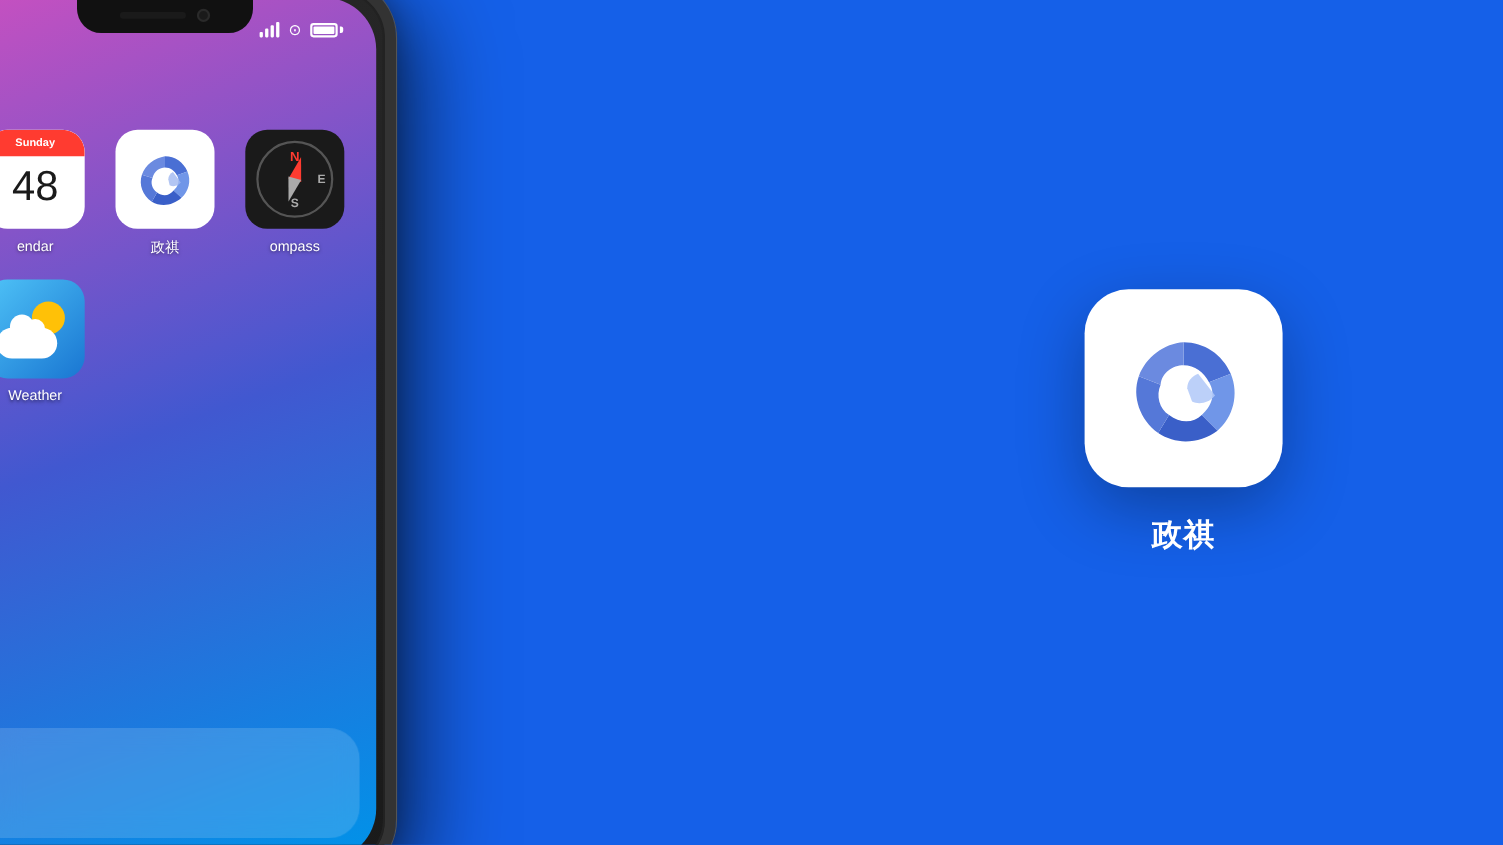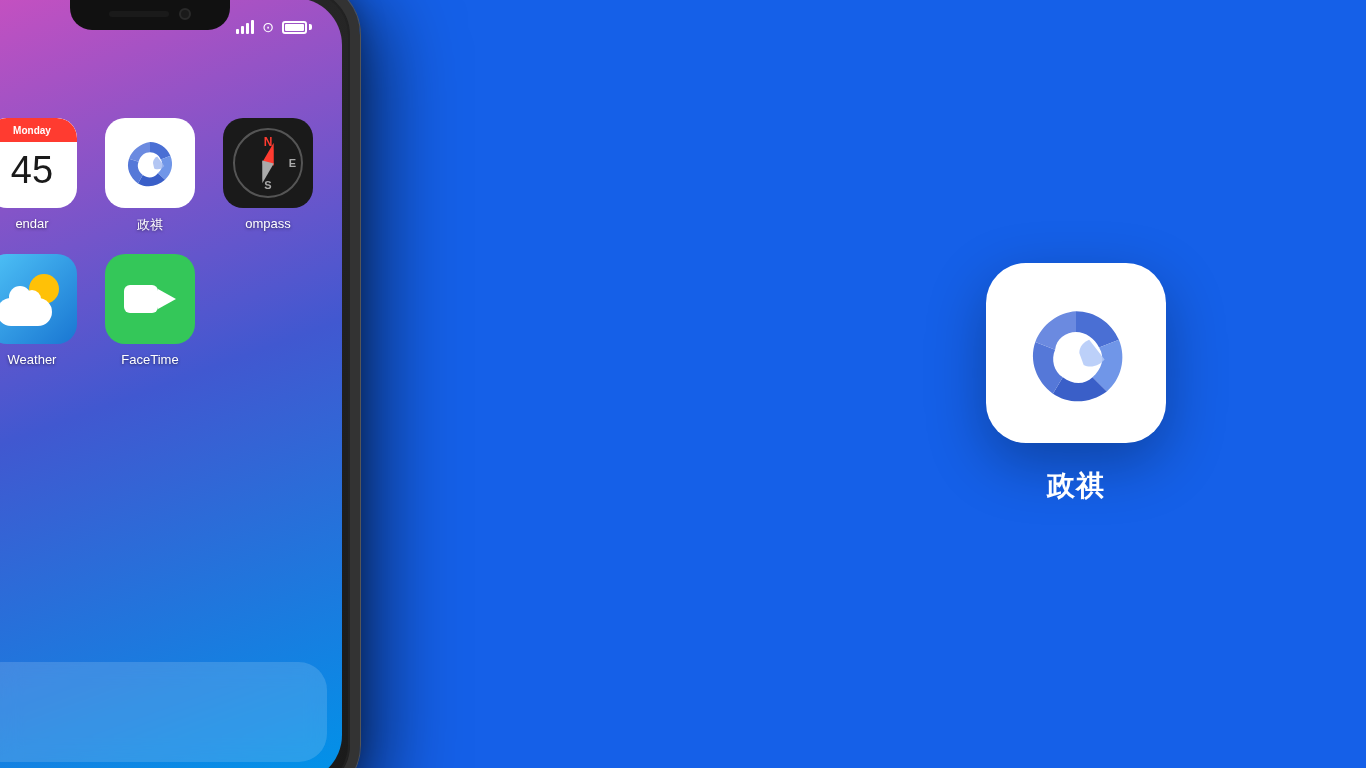--- a/index.html
+++ b/index.html
@@ -473,23 +473,23 @@
           </div>
           <div class="battery-tip"></div>
         </div>
       </div>
 
       <div class="app-grid">
 
         <div class="app-item">
           <div class="app-icon calendar-icon" style="flex-direction:column;align-items:center;justify-content:center;padding:0;">
             <div class="cal-header" style="position:absolute;top:0;left:0;right:0;height:24px;background:#ff3b30;display:flex;align-items:center;justify-content:center;border-radius:20px 20px 0 0;">
-              <span style="color:white;font-size:10px;font-weight:600;">Monday</span>
+              <span style="color:white;font-size:10px;font-weight:600;">Sunday</span>
             </div>
-            <div style="color:#1a1a1a;font-size:38px;font-weight:200;margin-top:14px;">45</div>
+            <div style="color:#1a1a1a;font-size:38px;font-weight:200;margin-top:14px;">48</div>
           </div>
           <span class="app-label">endar</span>
         </div>
 
 
         <div class="app-item">
           <div class="app-icon" style="background:white;border-radius:20px;">
             <svg class="zhengqi-svg" viewBox="0 0 100 100" xmlns="http://www.w3.org/2000/svg">
 
               <path d="M50 15 C65 15 78 24 84 38 L68 44 C65 37 58 32 50 32 Z" fill="#4a6fd4"></path>
@@ -518,29 +518,20 @@
         </div>
 
         <div class="app-item">
           <div class="app-icon weather-icon" style="border-radius:20px;">
             <div class="weather-sun"></div>
             <div class="weather-cloud"></div>
           </div>
           <span class="app-label">Weather</span>
         </div>
 
-        <div class="app-item">
-          <div class="app-icon facetime-icon" style="border-radius:20px;">
-            <div class="facetime-camera">
-              <div class="facetime-body"></div>
-              <div class="facetime-lens"></div>
-            </div>
-          </div>
-          <span class="app-label">FaceTime</span>
-        </div>
 
       </div>
 
       <div class="dock-hint"></div>
 
     </div>
   </div>
 </div>
 
 <div class="right-icon-area">

